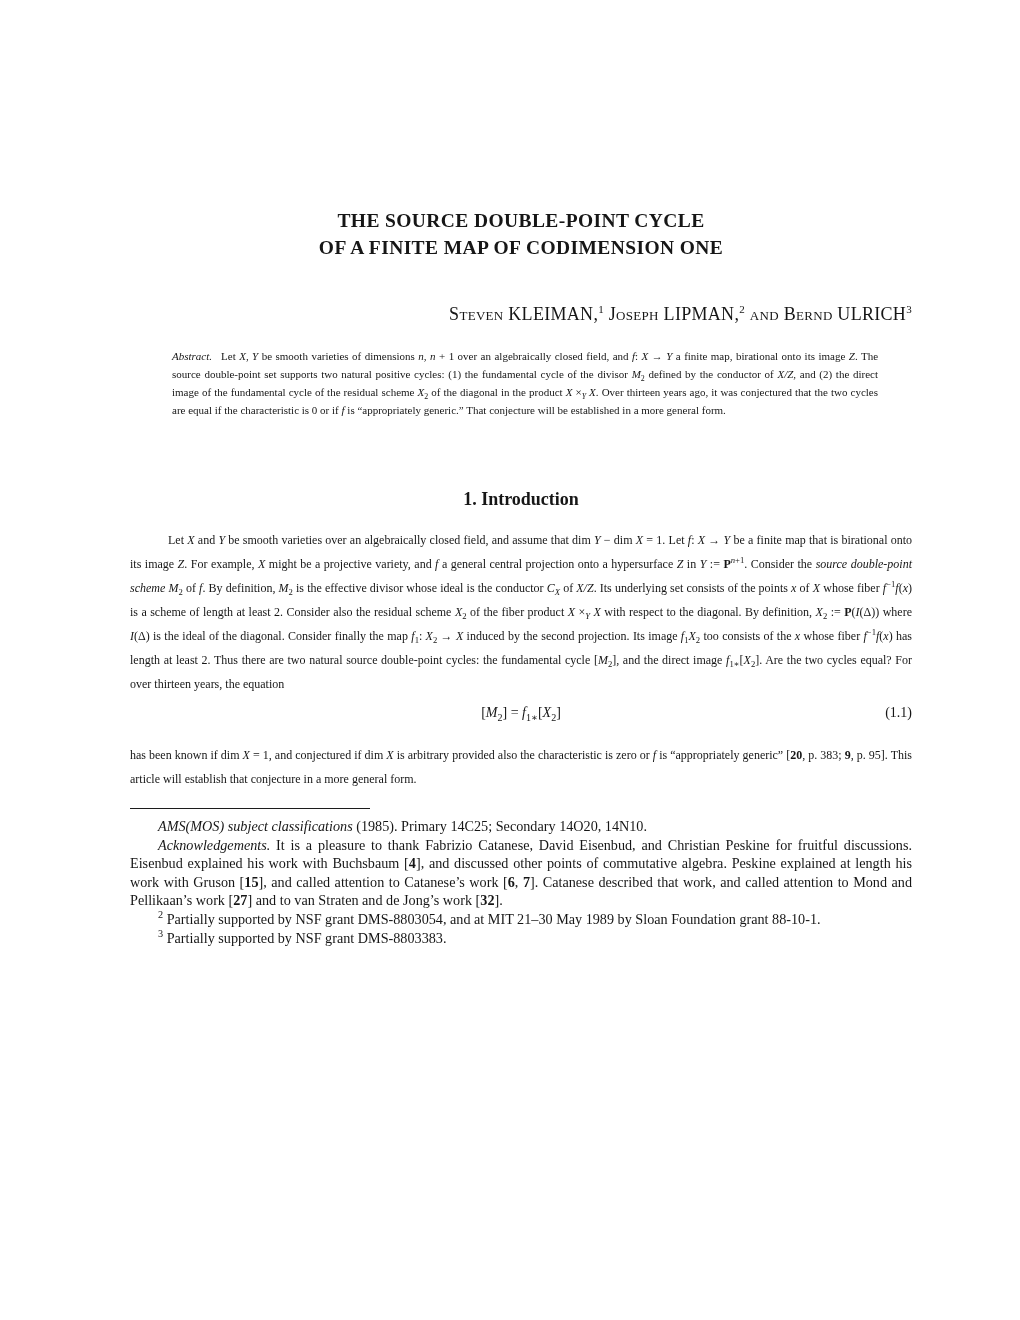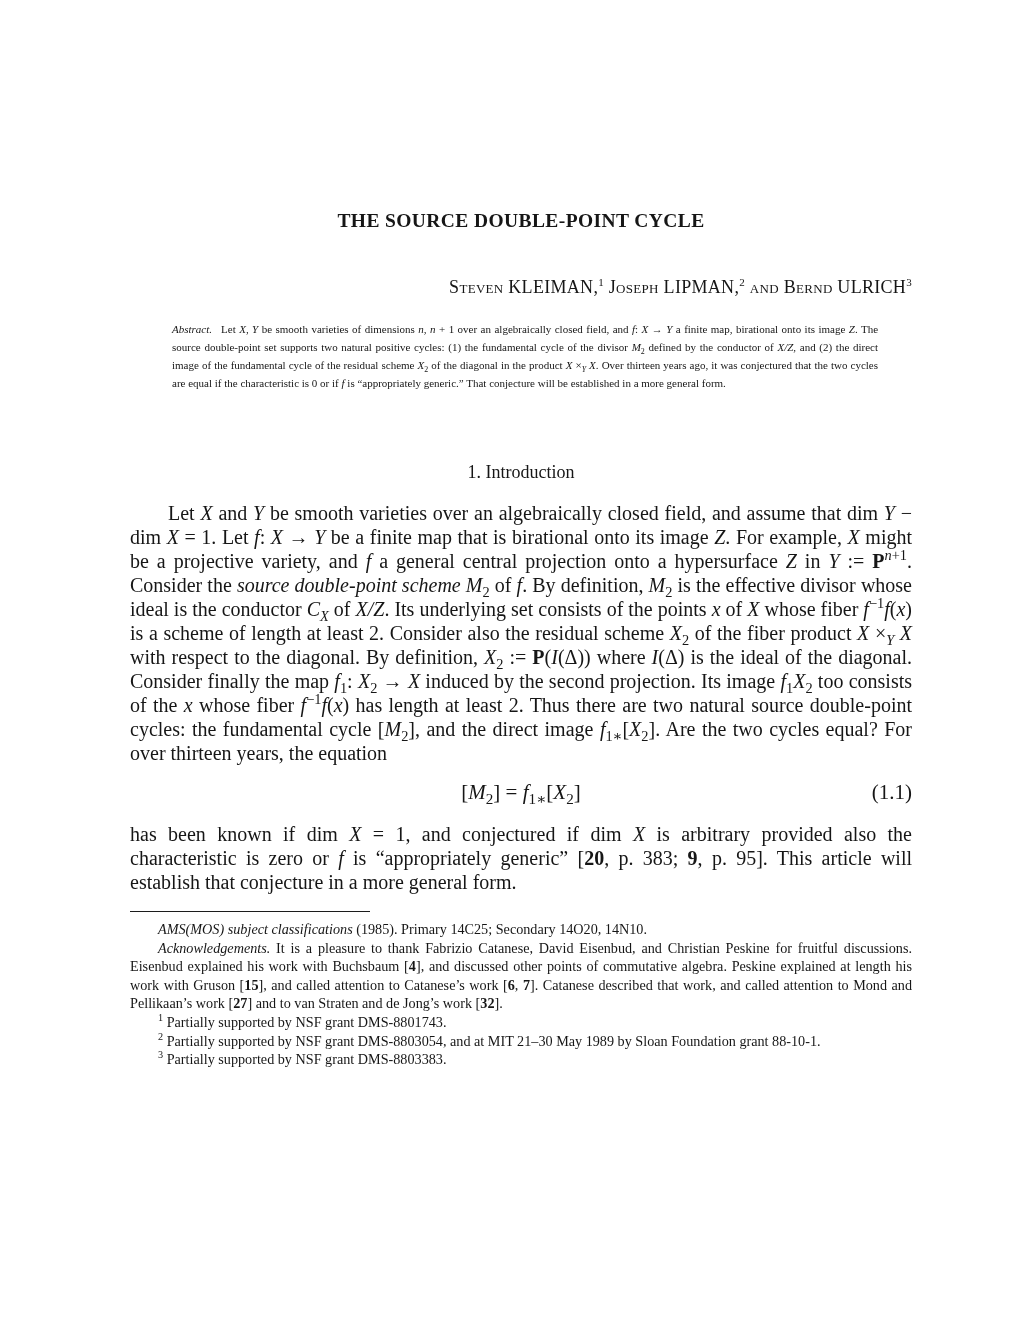--- a/index.html
+++ b/index.html
@@ -49,39 +49,39 @@
     text-align: justify;
   }
   .abstract .abs-label {
     font-style: italic;
     margin-right: 9px;
   }
   
   .section-heading {
     margin-top: 70px;
     text-align: center;
-    font-weight: normal;
+    font-weight: bold;
     font-size: 18px;
   }
   
   .body-para {
     margin: 18px 0 0 0;
-    font-size: 20px;
+    font-size: 12px;
     line-height: 24px;
     text-align: justify;
   }
   .body-para.indent {
     text-indent: 38px;
   }
   
   .equation-row {
     position: relative;
-    margin: 15px 0 13px 0;
+    margin: 5px 0 13px 0;
     text-align: center;
-    font-size: 21px;
+    font-size: 14px;
     line-height: 24px;
   }
   .equation-number {
     position: absolute;
     right: 0;
     top: 0;
   }
   
   .footnote-rule {
     margin-top: 17px;
@@ -107,20 +107,21 @@
   sup { vertical-align: super; }
 </style>
 </head>
 <body>
 
 <div class="page">
   <div class="content">
 
     <div class="title-block">
       <div>THE SOURCE DOUBLE-POINT CYCLE</div>
+      <div>OF A FINITE MAP OF CODIMENSION ONE</div>
     </div>
 
     <div class="authors-line">Steven KLEIMAN,<sup>1</sup> Joseph LIPMAN,<sup>2</sup> and Bernd ULRICH<sup>3</sup></div>
 
     <div class="abstract">
       <span class="abs-label">Abstract.</span><span>Let <i>X</i>, <i>Y</i> be smooth varieties of dimensions <i>n</i>, <i>n</i> + 1 over an algebraically closed field, and <i>f</i>: <i>X</i> → <i>Y</i> a finite map, birational onto its image <i>Z</i>.  The source double-point set supports two natural positive cycles: (1) the fundamental cycle of the divisor <i>M</i><sub>2</sub> defined by the conductor of <i>X/Z</i>, and (2) the direct image of the fundamental cycle of the residual scheme <i>X</i><sub>2</sub> of the diagonal in the product <i>X</i> ×<sub><i>Y</i></sub> <i>X</i>.  Over thirteen years ago, it was conjectured that the two cycles are equal if the characteristic is 0 or if <i>f</i> is “appropriately generic.”  That conjecture will be established in a more general form.</span>
     </div>
 
     <div class="section-heading">1. Introduction</div>
 
@@ -131,19 +132,18 @@
       <span class="equation-number">(1.1)</span>
     </div>
 
     <p class="body-para">has been known if dim <i>X</i> = 1, and conjectured if dim <i>X</i> is arbitrary provided also the characteristic is zero or <i>f</i> is “appropriately generic” [<b>20</b>, p. 383; <b>9</b>, p. 95].  This article will establish that conjecture in a more general form.</p>
 
     <hr class="footnote-rule">
 
     <div class="footnotes">
       <p><i>AMS(MOS) subject classifications</i> (1985).  Primary 14C25; Secondary 14O20, 14N10.</p>
       <p><i>Acknowledgements.</i>  It is a pleasure to thank Fabrizio Catanese, David Eisenbud, and Christian Peskine for fruitful discussions.  Eisenbud explained his work with Buchsbaum [<b>4</b>], and discussed other points of commutative algebra.  Peskine explained at length his work with Gruson [<b>15</b>], and called attention to Catanese’s work [<b>6</b>, <b>7</b>].  Catanese described that work, and called attention to Mond and Pellikaan’s work [<b>27</b>] and to van Straten and de Jong’s work [<b>32</b>].</p>
-      <p><sup>1</sup> Partially supported by NSF grant DMS-8801743.</p>
       <p><sup>2</sup> Partially supported by NSF grant DMS-8803054, and at MIT 21–30 May 1989 by Sloan Foundation grant 88-10-1.</p>
       <p><sup>3</sup> Partially supported by NSF grant DMS-8803383.</p>
     </div>
 
   </div>
 </div>
 
 </body></html>

